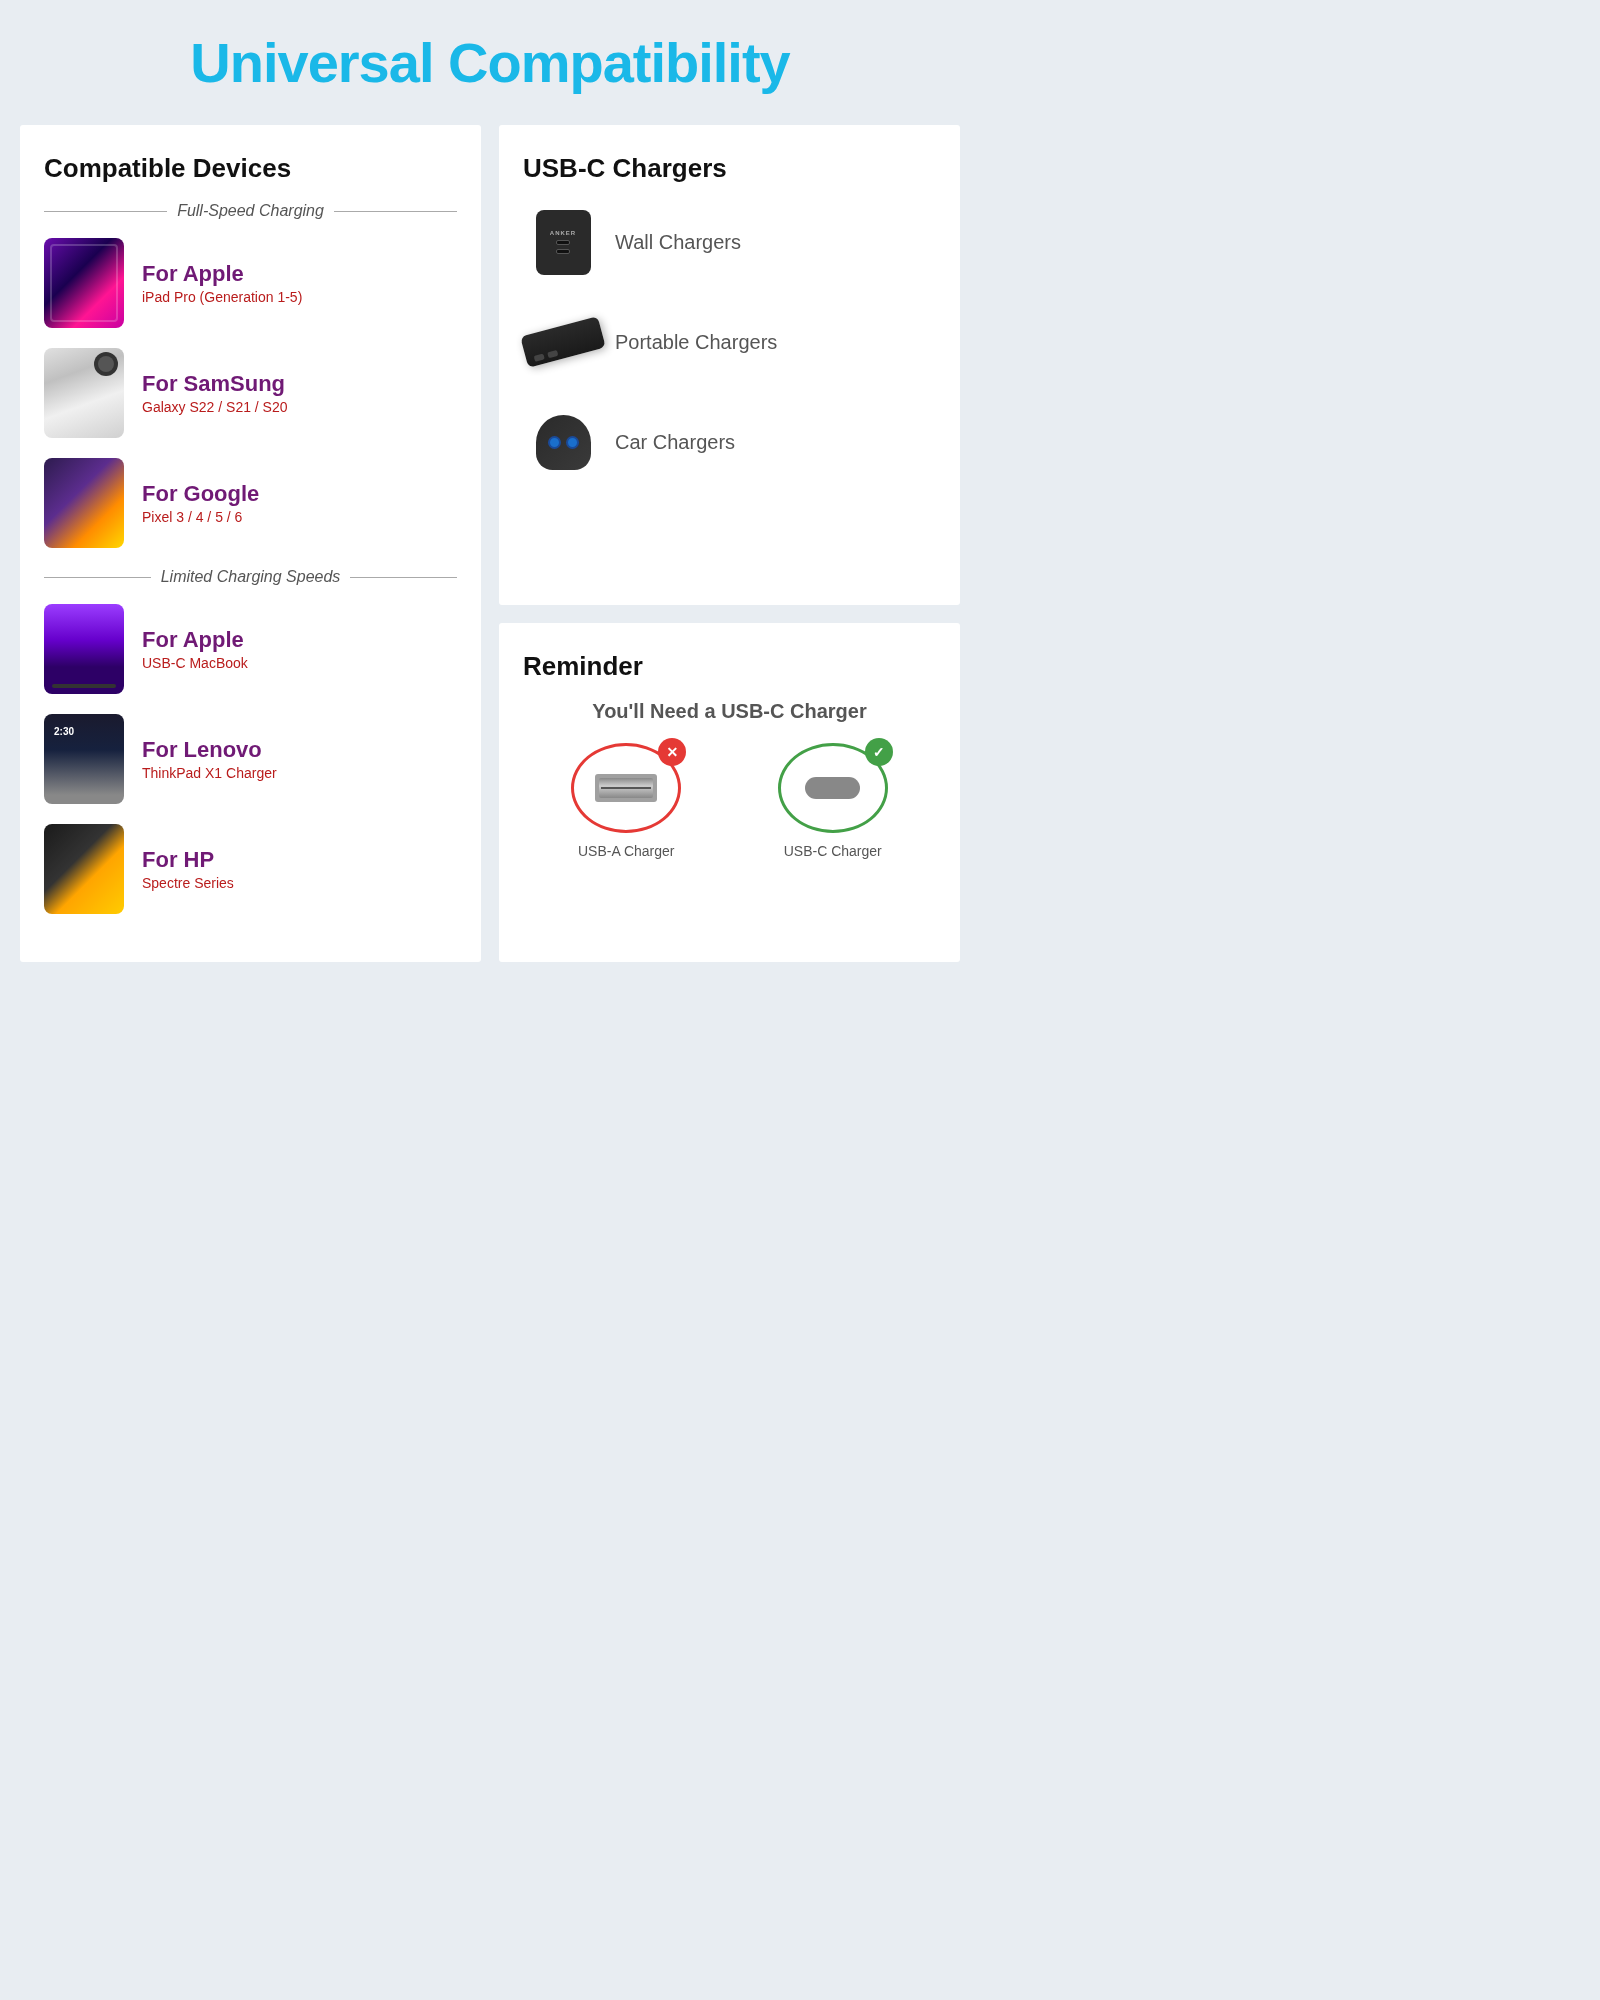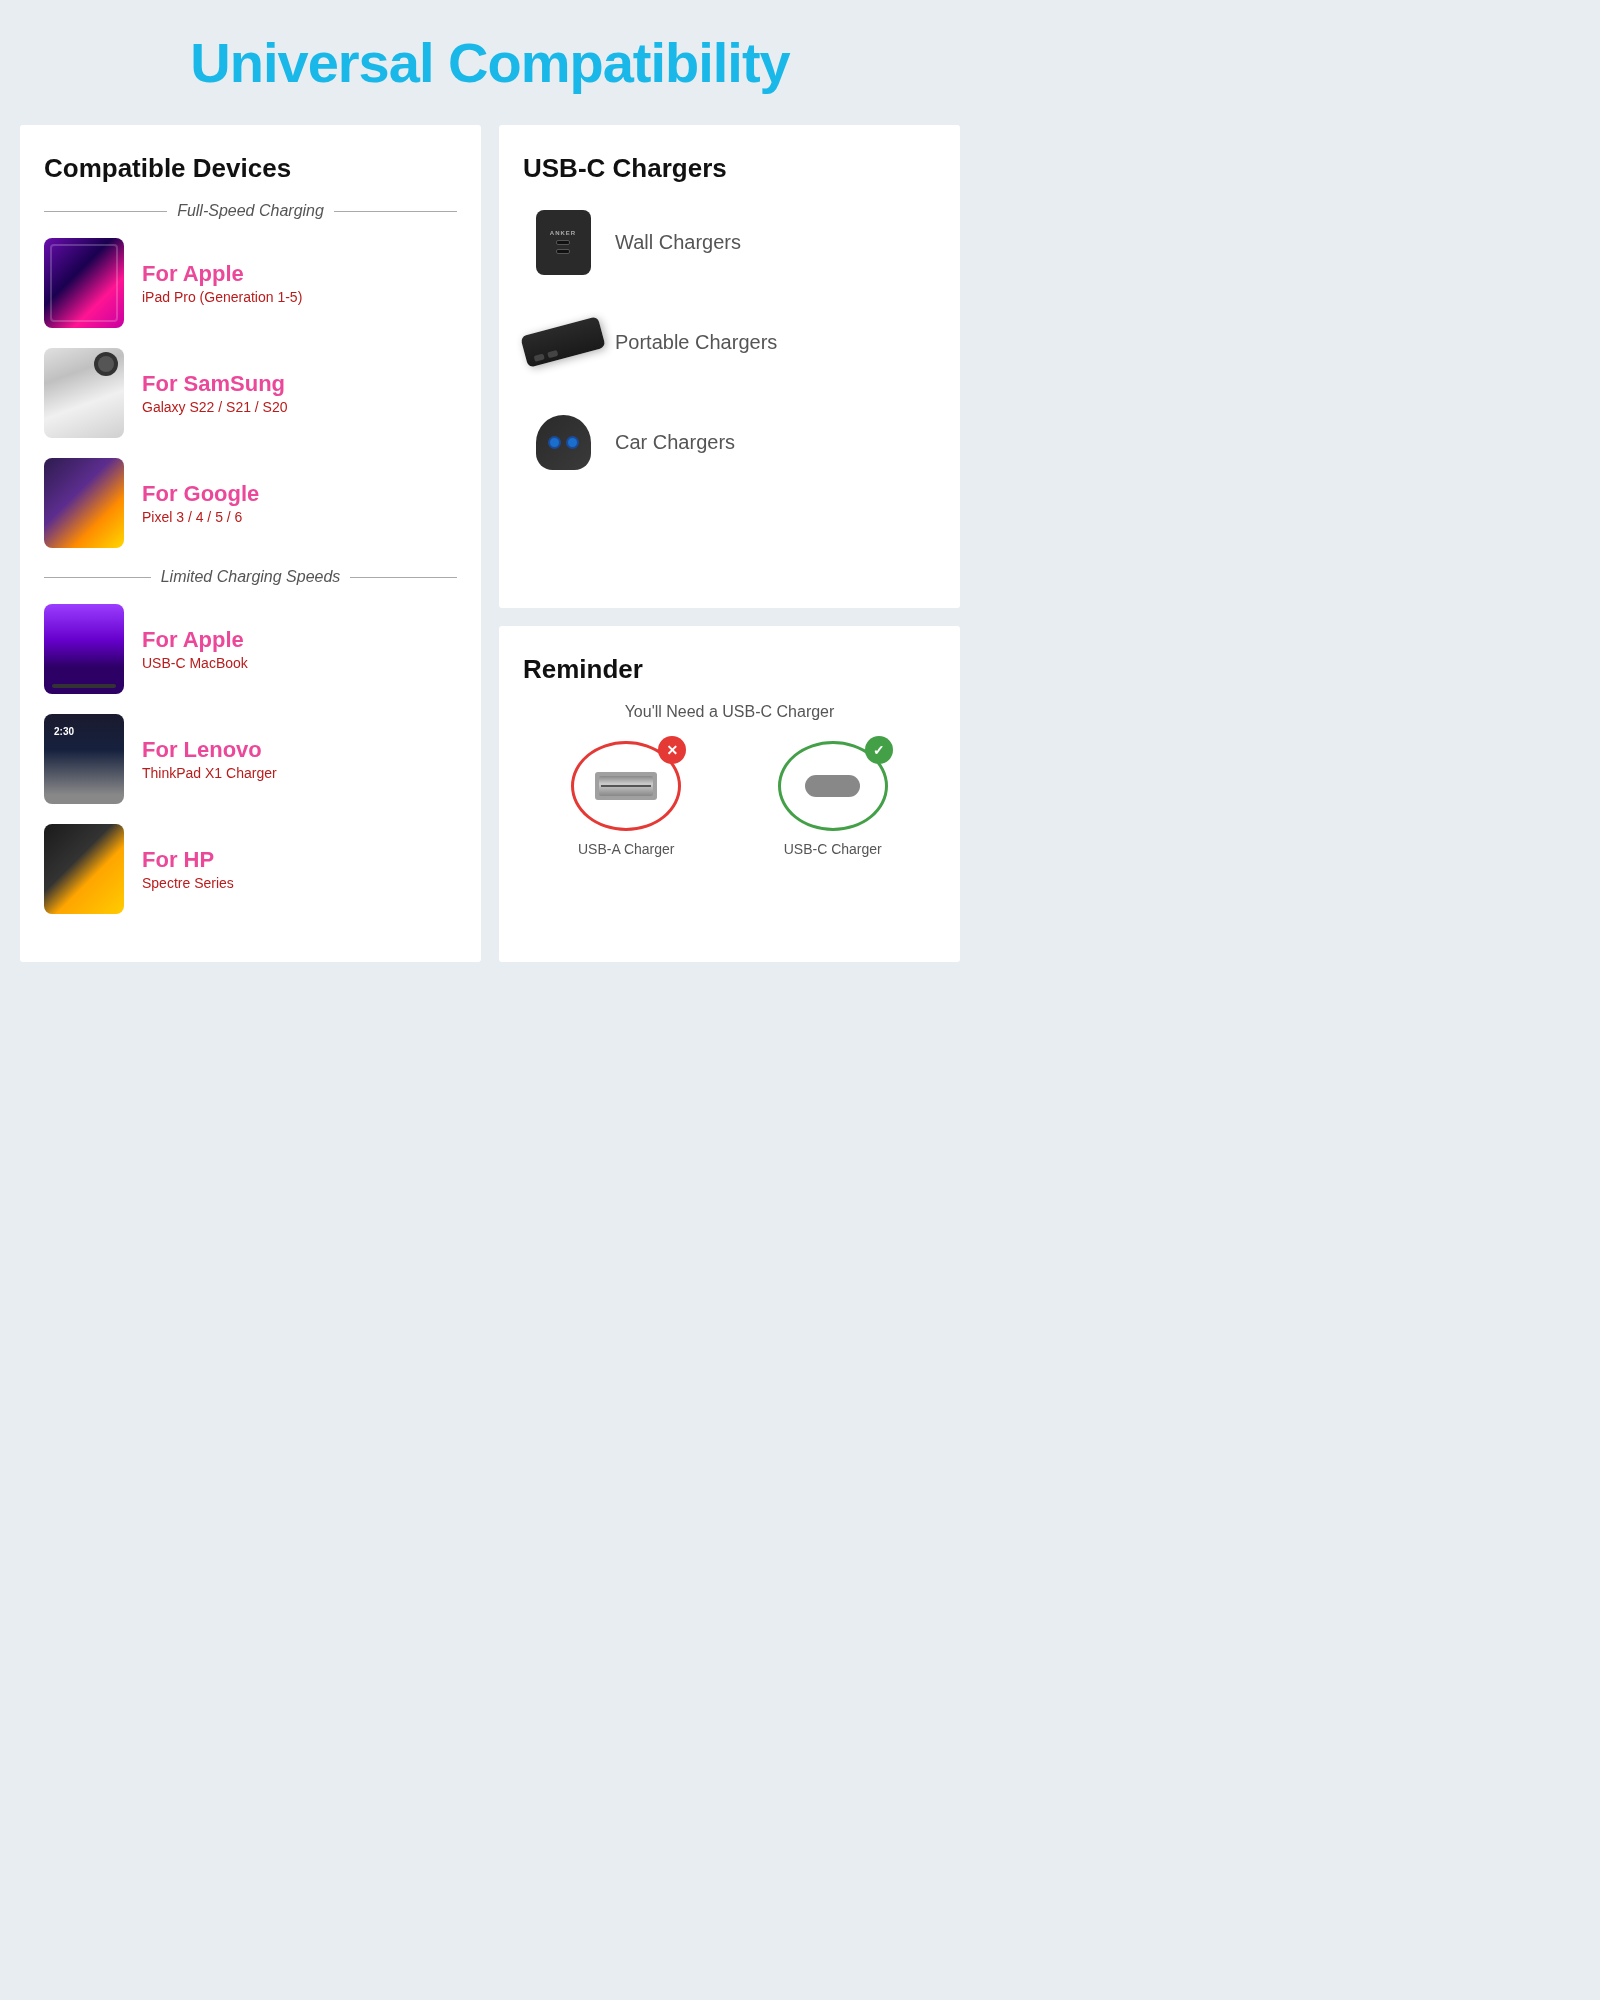--- a/index.html
+++ b/index.html
@@ -128,21 +128,21 @@
       font-weight: bold;
     }
     .img-hp {
       background: linear-gradient(135deg, #1a1a1a 0%, #333 40%, #ffa500 60%, #ffcc00 100%);
       position: relative;
     }
     .device-info {}
     .device-brand {
       font-size: 22px;
       font-weight: 600;
-      color: #ec4899;
+      color: #701a75;
       margin-bottom: 2px;
     }
     .device-model {
       font-size: 14px;
       color: #b91c1c;
     }
     
     .charger-item {
       display: flex;
       align-items: center;
@@ -223,24 +223,25 @@
     .car-port {
       width: 13px;
       height: 13px;
       border-radius: 50%;
       background: #1a6fcc;
       border: 2px solid #1a4a99;
     }
     
     .reminder-card {}
     .reminder-subtitle {
-      font-size: 16px;
+      font-size: 20px;
       color: #555;
       margin-bottom: 20px;
       text-align: center;
+      font-weight: bold;
     }
     .charger-compare {
       display: flex;
       justify-content: space-around;
       align-items: flex-start;
     }
     .charger-option {
       display: flex;
       flex-direction: column;
       align-items: center;

